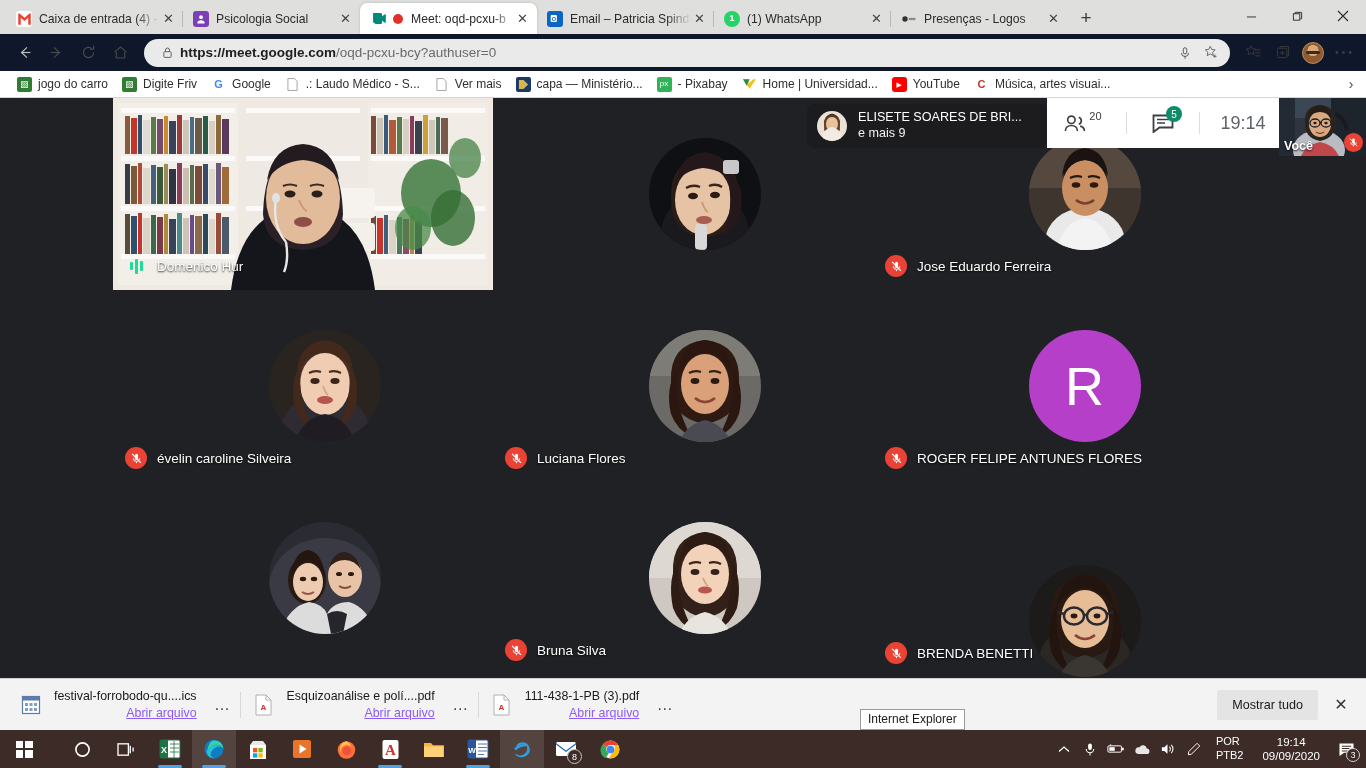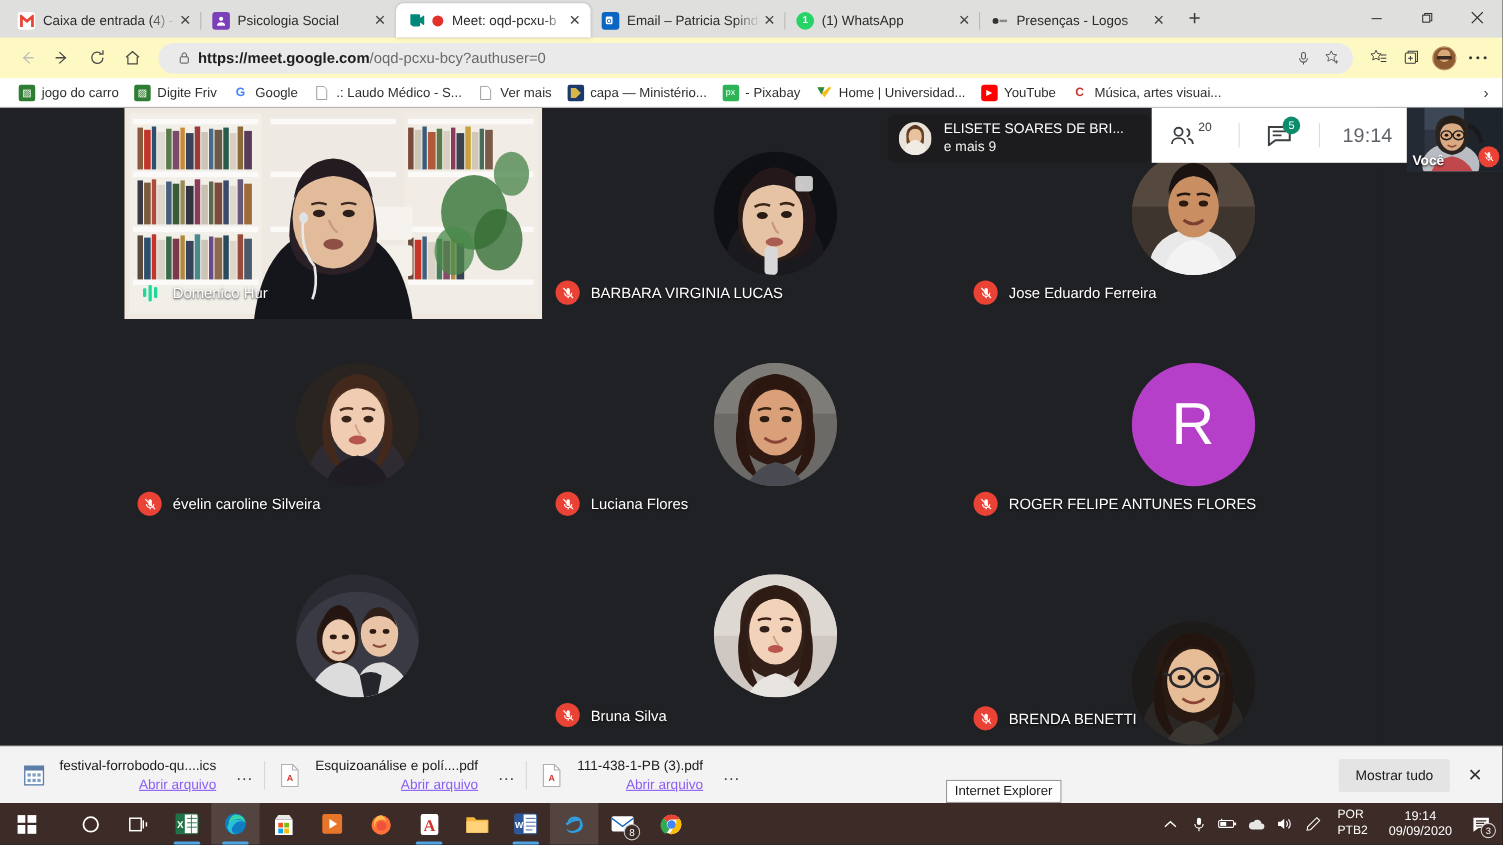--- a/index.html
+++ b/index.html
@@ -76,21 +76,21 @@
   }
   .win-btn {
     width: 46px; height: 32px;
     display: flex; align-items: center; justify-content: center;
     font-size: 12px; color: #2b2b2b;
   }
 
   
   .addressbar-row {
     height: 37px; display: flex; align-items: center;
-    padding: 0 8px; background: #fef9c3;
+    padding: 0 8px; background: #0f172a;
   }
   .nav-btn {
     width: 32px; height: 32px; border-radius: 50%;
     display: flex; align-items: center; justify-content: center;
     color: #4a4a4a; flex-shrink: 0;
   }
   .nav-btn.disabled { color: #bdbdbd; }
   .omnibox {
     flex: 1; height: 28px; margin: 0 8px;
     background: #eaeaea; border-radius: 14px;
@@ -749,31 +749,20 @@
           <ellipse cx="44" cy="58" rx="5" ry="3.2" fill="#2a1b14"></ellipse>
           <ellipse cx="66" cy="57" rx="5" ry="3.2" fill="#2a1b14"></ellipse>
           <path d="M37 50 q7-4 14-1" stroke="#3b2519" stroke-width="2.4" fill="none"></path>
           <path d="M60 48 q7-3 13 1" stroke="#3b2519" stroke-width="2.4" fill="none"></path>
           <path d="M53 64 q3 9 6 10" stroke="#c79a7c" stroke-width="2" fill="none"></path>
           <ellipse cx="55" cy="82" rx="8" ry="4" fill="#a85c52"></ellipse>
           <rect x="46" y="86" width="12" height="26" rx="4" fill="#d8d8d8"></rect>
           <rect x="74" y="22" width="16" height="14" rx="3" fill="#e8e8e8" opacity="0.85"></rect>
         </svg>
       </div>
-      <div class="tile-name">
-        <span class="mic-badge">
-          <svg width="13" height="13" viewBox="0 0 16 16">
-              <path d="M8 2.2a1.9 1.9 0 0 1 1.9 1.9v3.8A1.9 1.9 0 0 1 8 9.8a1.9 1.9 0 0 1-1.9-1.9V4.1A1.9 1.9 0 0 1 8 2.2z" fill="#fff"></path>
-              <path d="M4 7.6a4 4 0 0 0 8 0" stroke="#fff" stroke-width="1.2" fill="none"></path>
-              <path d="M8 11.6v2.2" stroke="#fff" stroke-width="1.2"></path>
-              <path d="M2.6 2.2L13.4 13.4" stroke="#fff" stroke-width="1.4"></path>
-            </svg>
-        </span>
-        <span>BARBARA VIRGINIA LUCAS</span>
-      </div>
     </div>
 
     <div class="tile" style="left:760px;top:0;">
       <div class="avatar">
         <svg width="112" height="112" viewBox="0 0 112 112">
           <rect width="112" height="112" fill="#4a4038"></rect>
           <rect x="0" y="0" width="112" height="50" fill="#55483e"></rect>
           <rect x="0" y="50" width="112" height="62" fill="#3e352e"></rect>
           <ellipse cx="56" cy="104" rx="40" ry="34" fill="#e9e9ea"></ellipse>
           <path d="M34 44 Q34 16 56 14 Q78 16 78 44 Q78 66 56 70 Q34 66 34 44Z" fill="#1c1513"></path>

